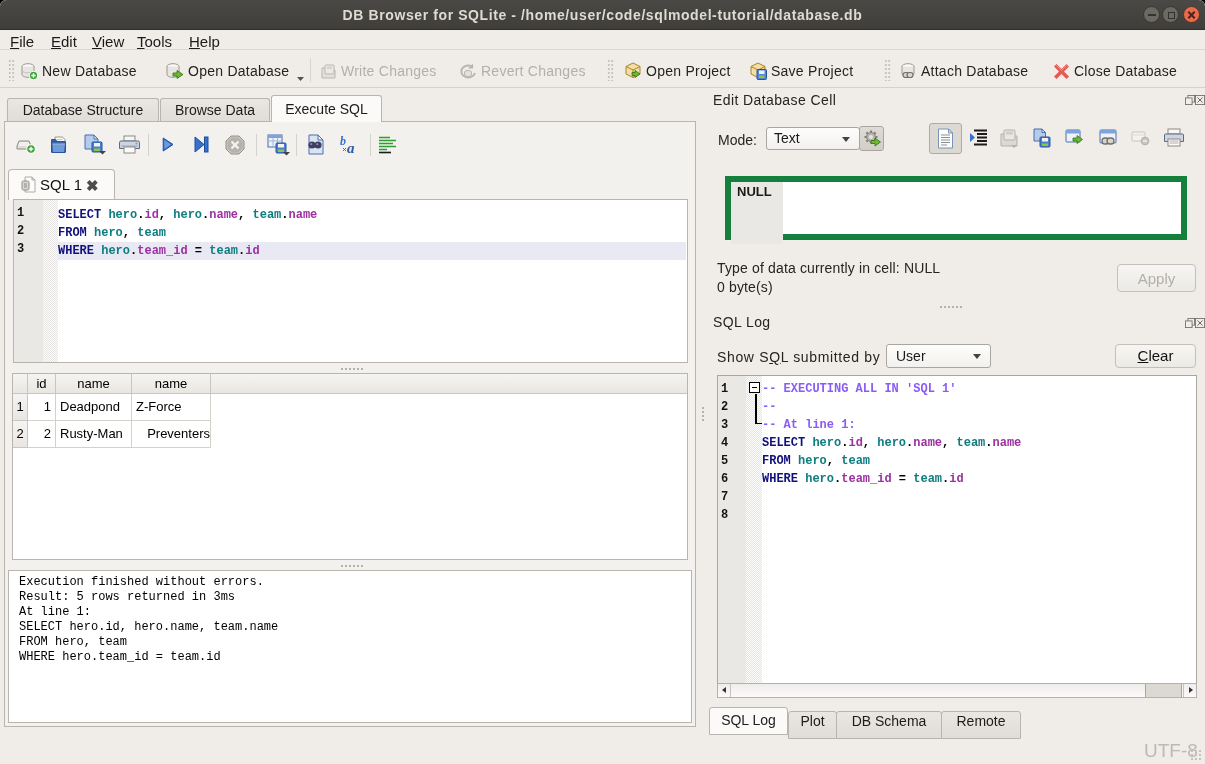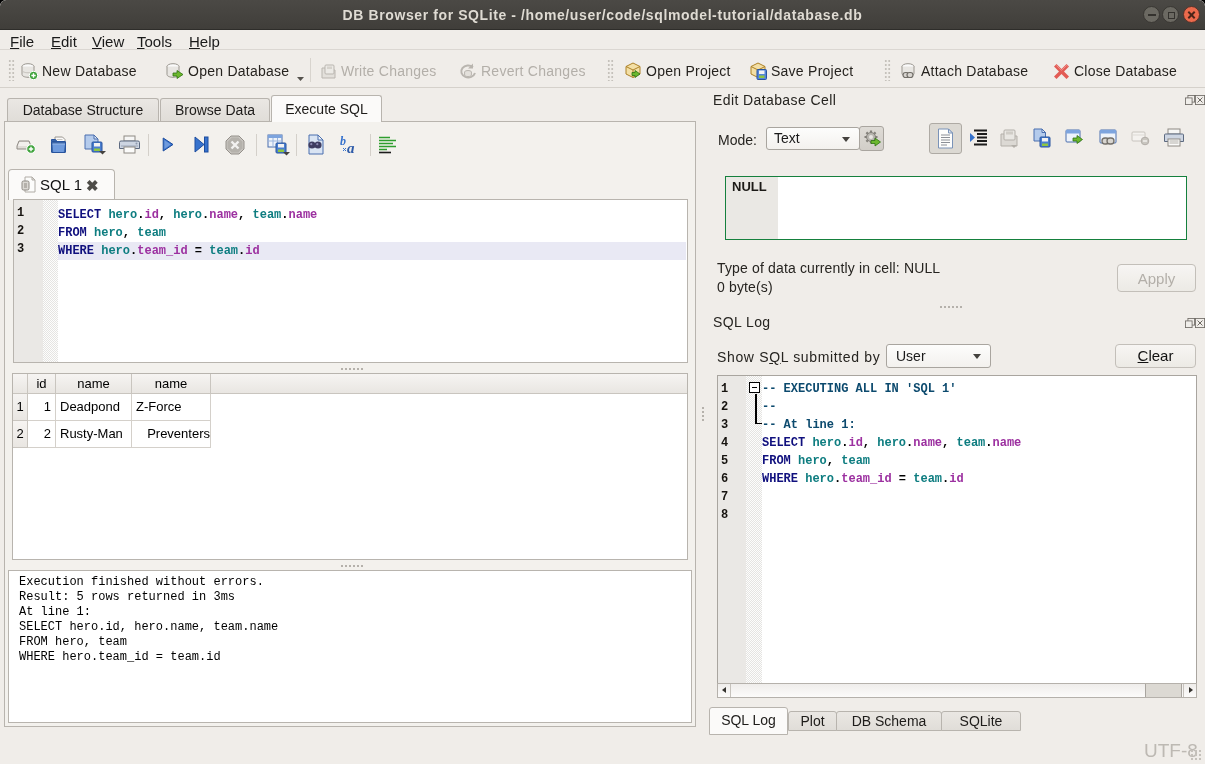--- a/index.html
+++ b/index.html
@@ -78,46 +78,46 @@
 
 .docktitle { position:absolute; font-size:14px; letter-spacing:0.4px; color:#262420; }
 .combo { position:absolute; background:linear-gradient(#fdfdfc,#f3f1ee); border:1px solid #a9a59f; border-radius:3px; font-size:14px; color:#1a1a1a; }
 .combo .arr { position:absolute; right:9px; top:50%; margin-top:-2px; width:0; height:0;
   border-left:4px solid transparent; border-right:4px solid transparent; border-top:5px solid #44423e; }
 .btn { position:absolute; background:linear-gradient(#f7f5f3,#eceae5); border:1px solid #c3bfb9; border-radius:4px; text-align:center; font-size:14px; }
 #gearbtn { position:absolute; left:859px; top:126px; width:25px; height:25px; background:linear-gradient(#dedbd6,#d2cec8); border:1px solid #a9a59f; border-radius:3px; }
 #docbtn { position:absolute; left:929px; top:123px; width:33px; height:31px; background:#dcd9d3; border:1px solid #aeaaa4; border-radius:3px; }
 #cellicons svg { position:absolute; }
 
-#cellbox { position:absolute; left:725px; top:176px; width:462px; height:64px; background:#fff; border:1px solid #15803d; }
+#cellbox { position:absolute; left:725px; top:176px; width:462px; height:64px; background:#fff; border:6px solid #15803d; }
 #cellbox .g { position:absolute; left:0; top:0; width:52px; height:62px; background:#eae8e4; }
 #cellbox .n { position:absolute; left:6px; top:2px; font-size:13px; font-weight:bold; color:#1c1a17; }
 
 #logarea { position:absolute; left:717px; top:375px; width:480px; height:322px; background:#fff; border:1px solid #a9a59f;
   font-family:"Liberation Mono", monospace; font-size:12px; font-weight:bold; }
 #logarea .gutter { position:absolute; left:0; top:0; width:28px; height:320px; background:#eae8e5; }
 #logarea .fold { position:absolute; left:28px; top:0; width:16px; height:320px;
   background-image:conic-gradient(#e5e4e2 25%, transparent 0 50%, #e5e4e2 0 75%, transparent 0);
   background-size:2px 2px; background-color:#fdfdfc; }
 #logarea .num { position:absolute; left:3px; color:#16130f; line-height:18px; }
 #logarea .cl { position:absolute; left:44px; white-space:pre; line-height:18px; }
-.cmt { color:#0c4a6e; }
+.cmt { color:#8b5cf6; }
 #foldbox { position:absolute; left:31px; top:6px; width:11px; height:11px; border:1.5px solid #000; background:#fff; z-index:3; }
 #foldbox::after { content:""; position:absolute; left:1.5px; top:3.5px; width:5px; height:1.5px; background:#000; }
 #foldline { position:absolute; left:37px; top:18px; width:1.5px; height:30px; background:#000; }
 #foldfoot { position:absolute; left:37px; top:46.5px; width:6.5px; height:1.5px; background:#000; }
 
 #logsb { position:absolute; left:717px; top:683px; width:480px; height:15px; background:linear-gradient(#efedeb,#fcfbfa); border:1px solid #b5b1ab; }
 #logsb .ab { position:absolute; top:0; width:13px; height:13px; }
 #logsb .tri { position:absolute; top:3px; width:0; height:0; border-top:3.5px solid transparent; border-bottom:3.5px solid transparent; }
 #logsb .thumb { position:absolute; left:427px; top:0; width:37px; height:13px; background:#dcd9d3; border:1px solid #a9a59f; border-top:none; border-bottom:none; }
 
 .btab { position:absolute; font-size:14px; color:#1e1c1a; text-align:center;
   background:linear-gradient(#eae7e3,#e0ddd8); border:1px solid #b8b4ae; border-radius:3px 3px 0 0;
-  height:20px; line-height:19px; top:711px; }
+  height:28px; line-height:19px; top:711px; }
 #btab1 { background:#fbfaf9; height:28px; line-height:25px; top:707px; z-index:2; }
 
 #utf8 { position:absolute; left:1144px; top:740px; font-size:19px; color:#bdb9b3; }
 .vsplit { position:absolute; width:4px; background-image:radial-gradient(circle,#b5b1ab 1px,transparent 1.2px); background-size:4px 4px; background-repeat:repeat-y; }
 .dockctl { position:absolute; width:10px; height:10px; }
 .grip { position:absolute; right:3px; bottom:3px; width:12px; height:12px;
   background-image:radial-gradient(circle,#c5c1bb 1.2px,transparent 1.4px); background-size:4px 4px; }
 </style>
 </head>
 <body>
@@ -451,16 +451,16 @@
         <div class="tri" style="left:4px;border-right:4px solid #34322e;"></div>
       </div>
     <div class="ab" style="right:0;border-left:1px solid #c6c2bc;">
         <div class="tri" style="left:5px;border-left:4px solid #34322e;"></div>
       </div>
     <div class="thumb"></div>
   </div>
   <div class="btab" id="btab1" style="left:709px; width:79px;">SQL Log</div>
   <div class="btab" style="left:788px; width:49px;">Plot</div>
   <div class="btab" style="left:836px; width:106px;">DB Schema</div>
-  <div class="btab" style="left:941px; width:80px;">SQLite</div>
+  <div class="btab" style="left:941px; width:80px;">Remote</div>
   <div id="utf8">UTF-8</div>
   <div class="grip"></div>
 </div>
 
 </body></html>

